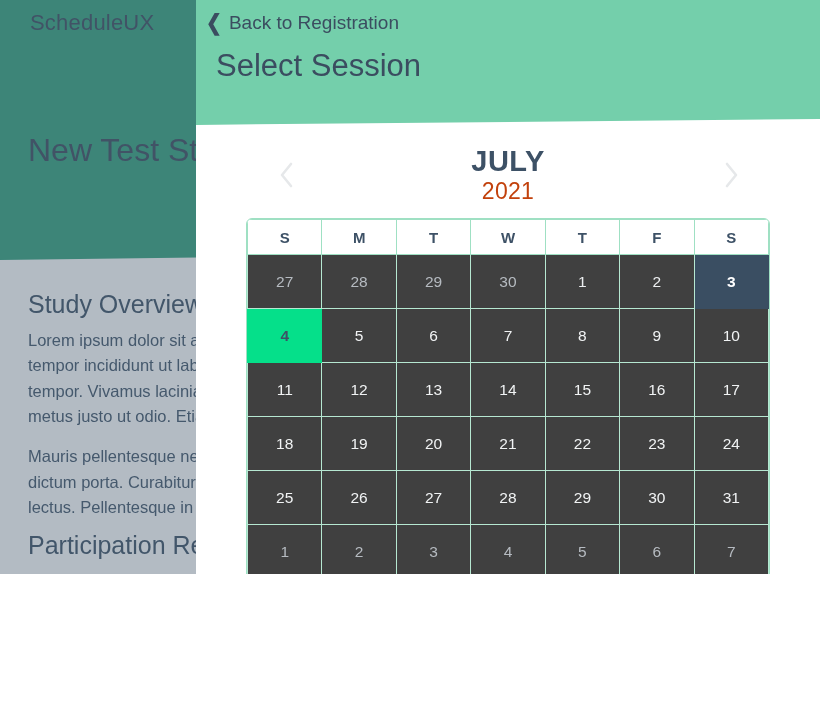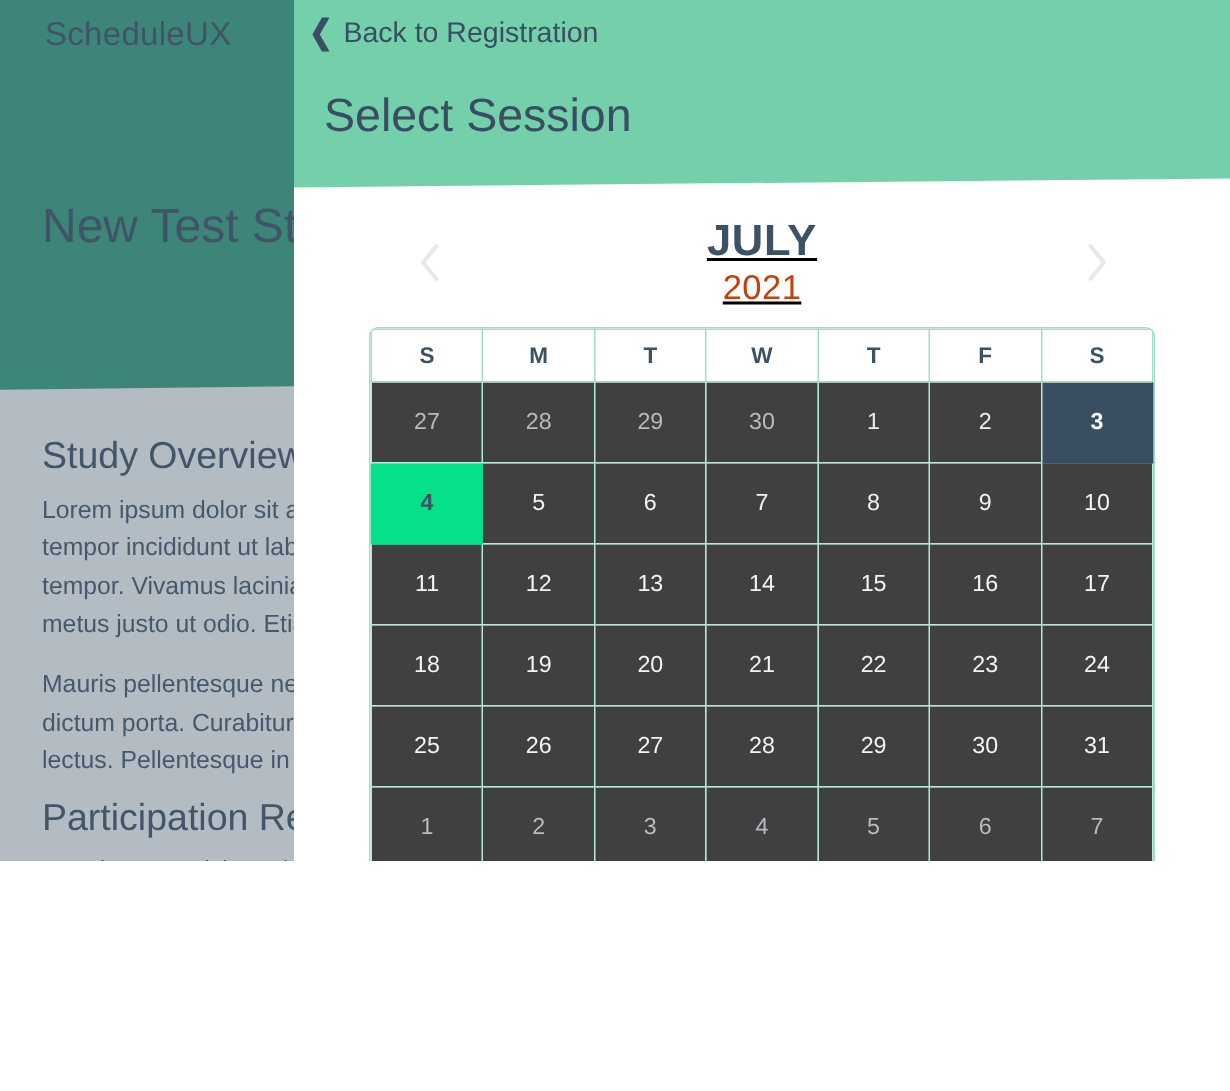--- a/index.html
+++ b/index.html
@@ -145,39 +145,38 @@
     font-size: 19px;
     font-weight: bold;
     line-height: 1;
     color: #3b4d60;
     display: inline-block;
     transform: translateY(-1px) scaleY(1.15);
   }
   .modal-title {
     position: absolute;
     left: 20px;
-    top: 59px;
+    top: 48px;
     font-size: 31px;
     color: #3b4d60;
     font-weight: normal;
     margin: 0;
   }
 
   
   .cal-wrap {
     position: relative;
     padding: 0;
   }
   .cal-nav {
     position: relative;
     height: 78px;
     display: flex;
     align-items: center;
     justify-content: center;
-    text-decoration: underline;
   }
   .cal-arrow {
     position: absolute;
     top: 0;
     height: 78px;
     width: 56px;
     display: flex;
     align-items: center;
     justify-content: center;
     color: #e6e8ea;

